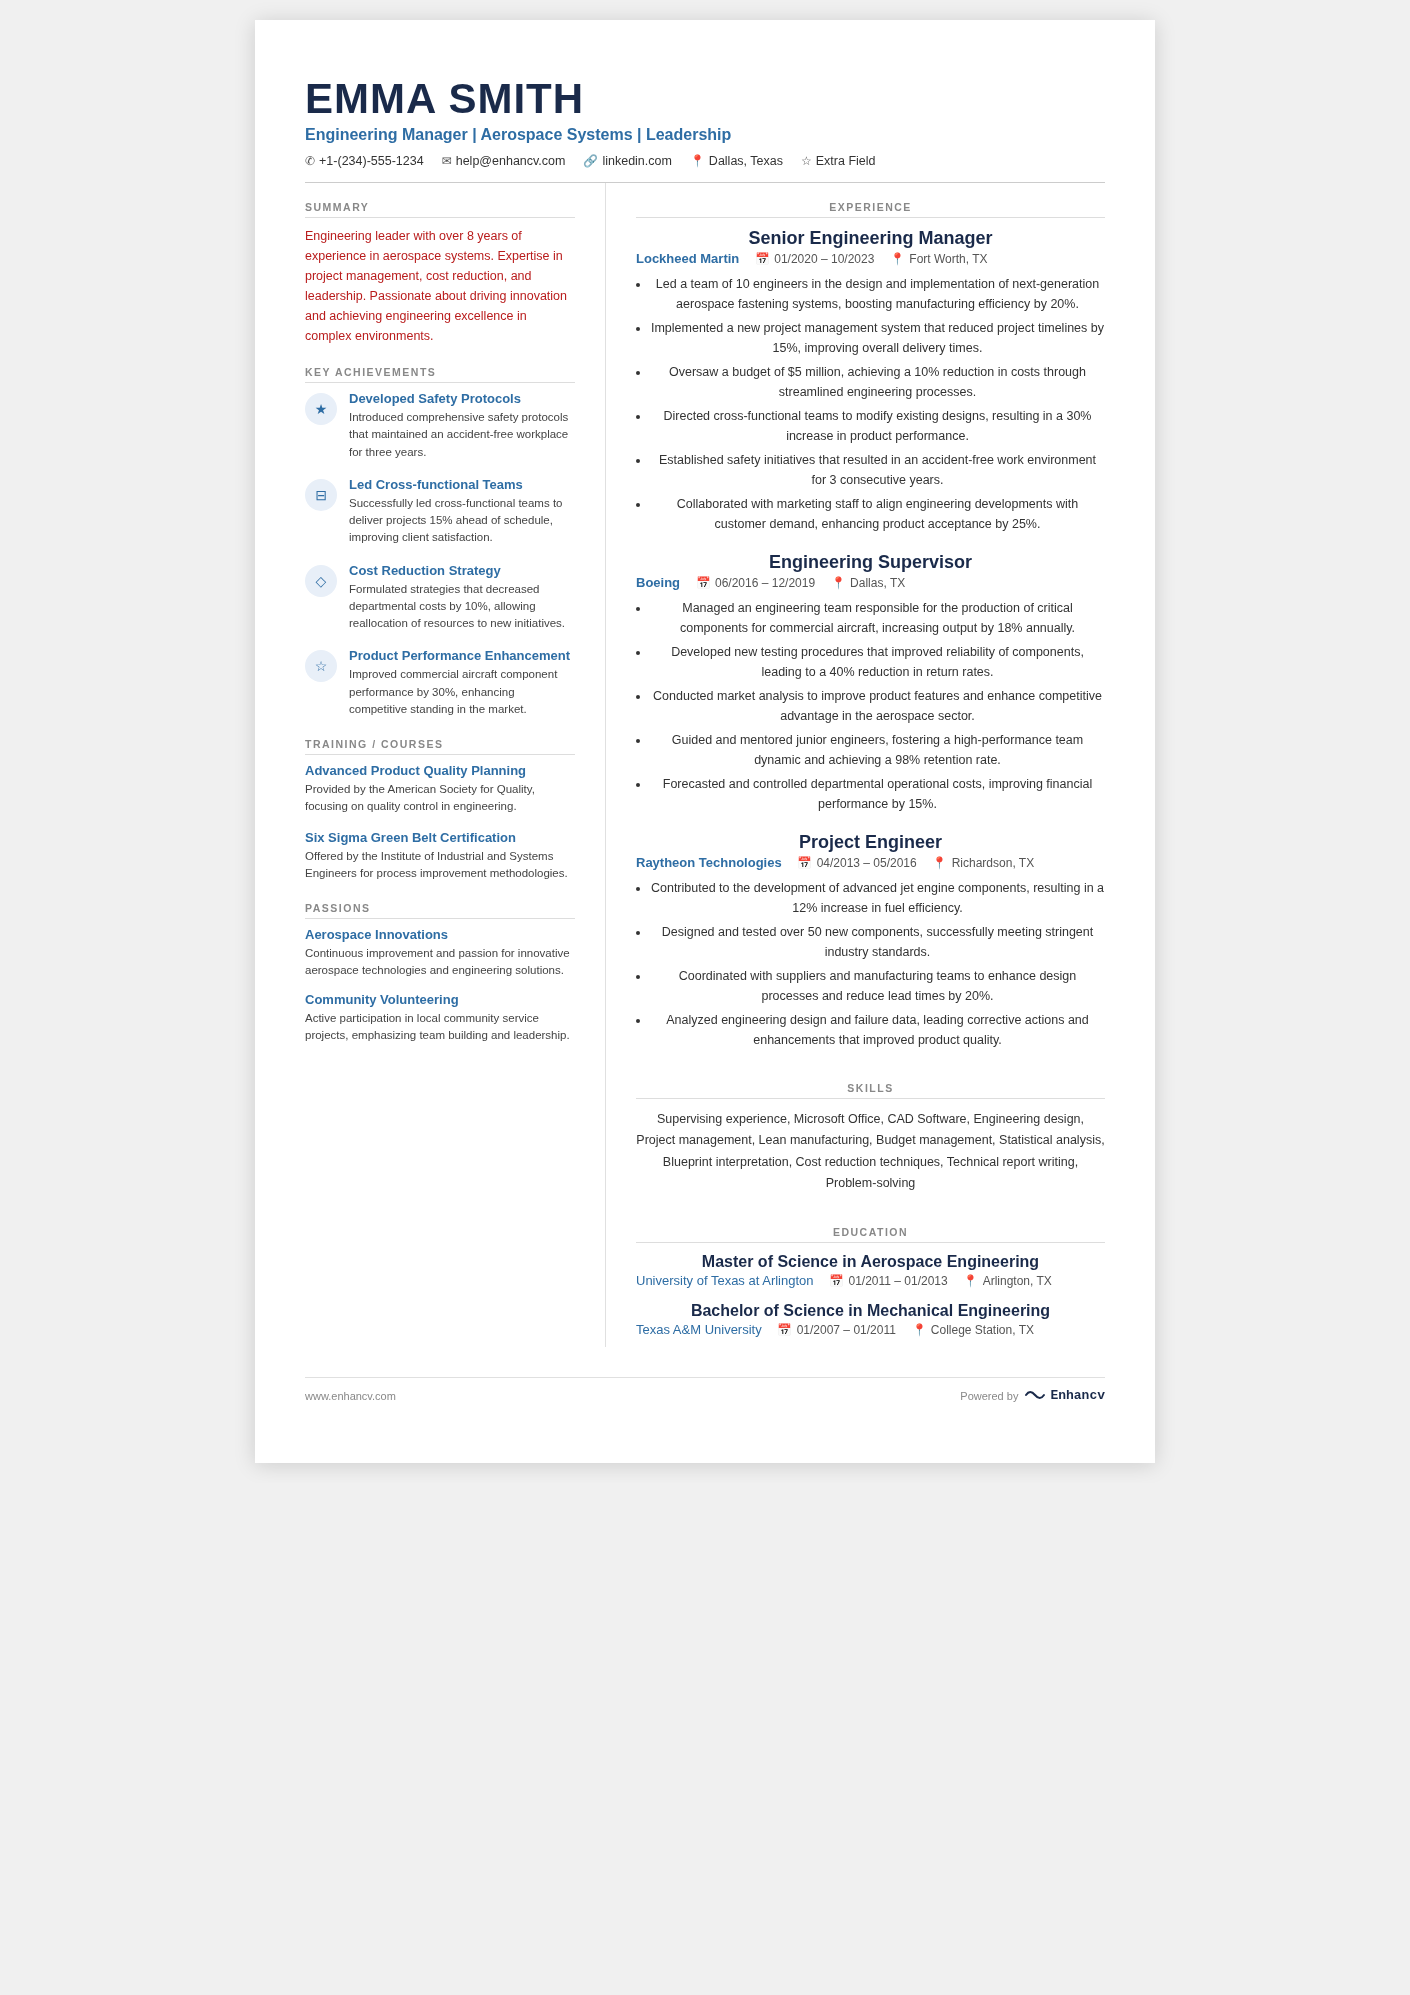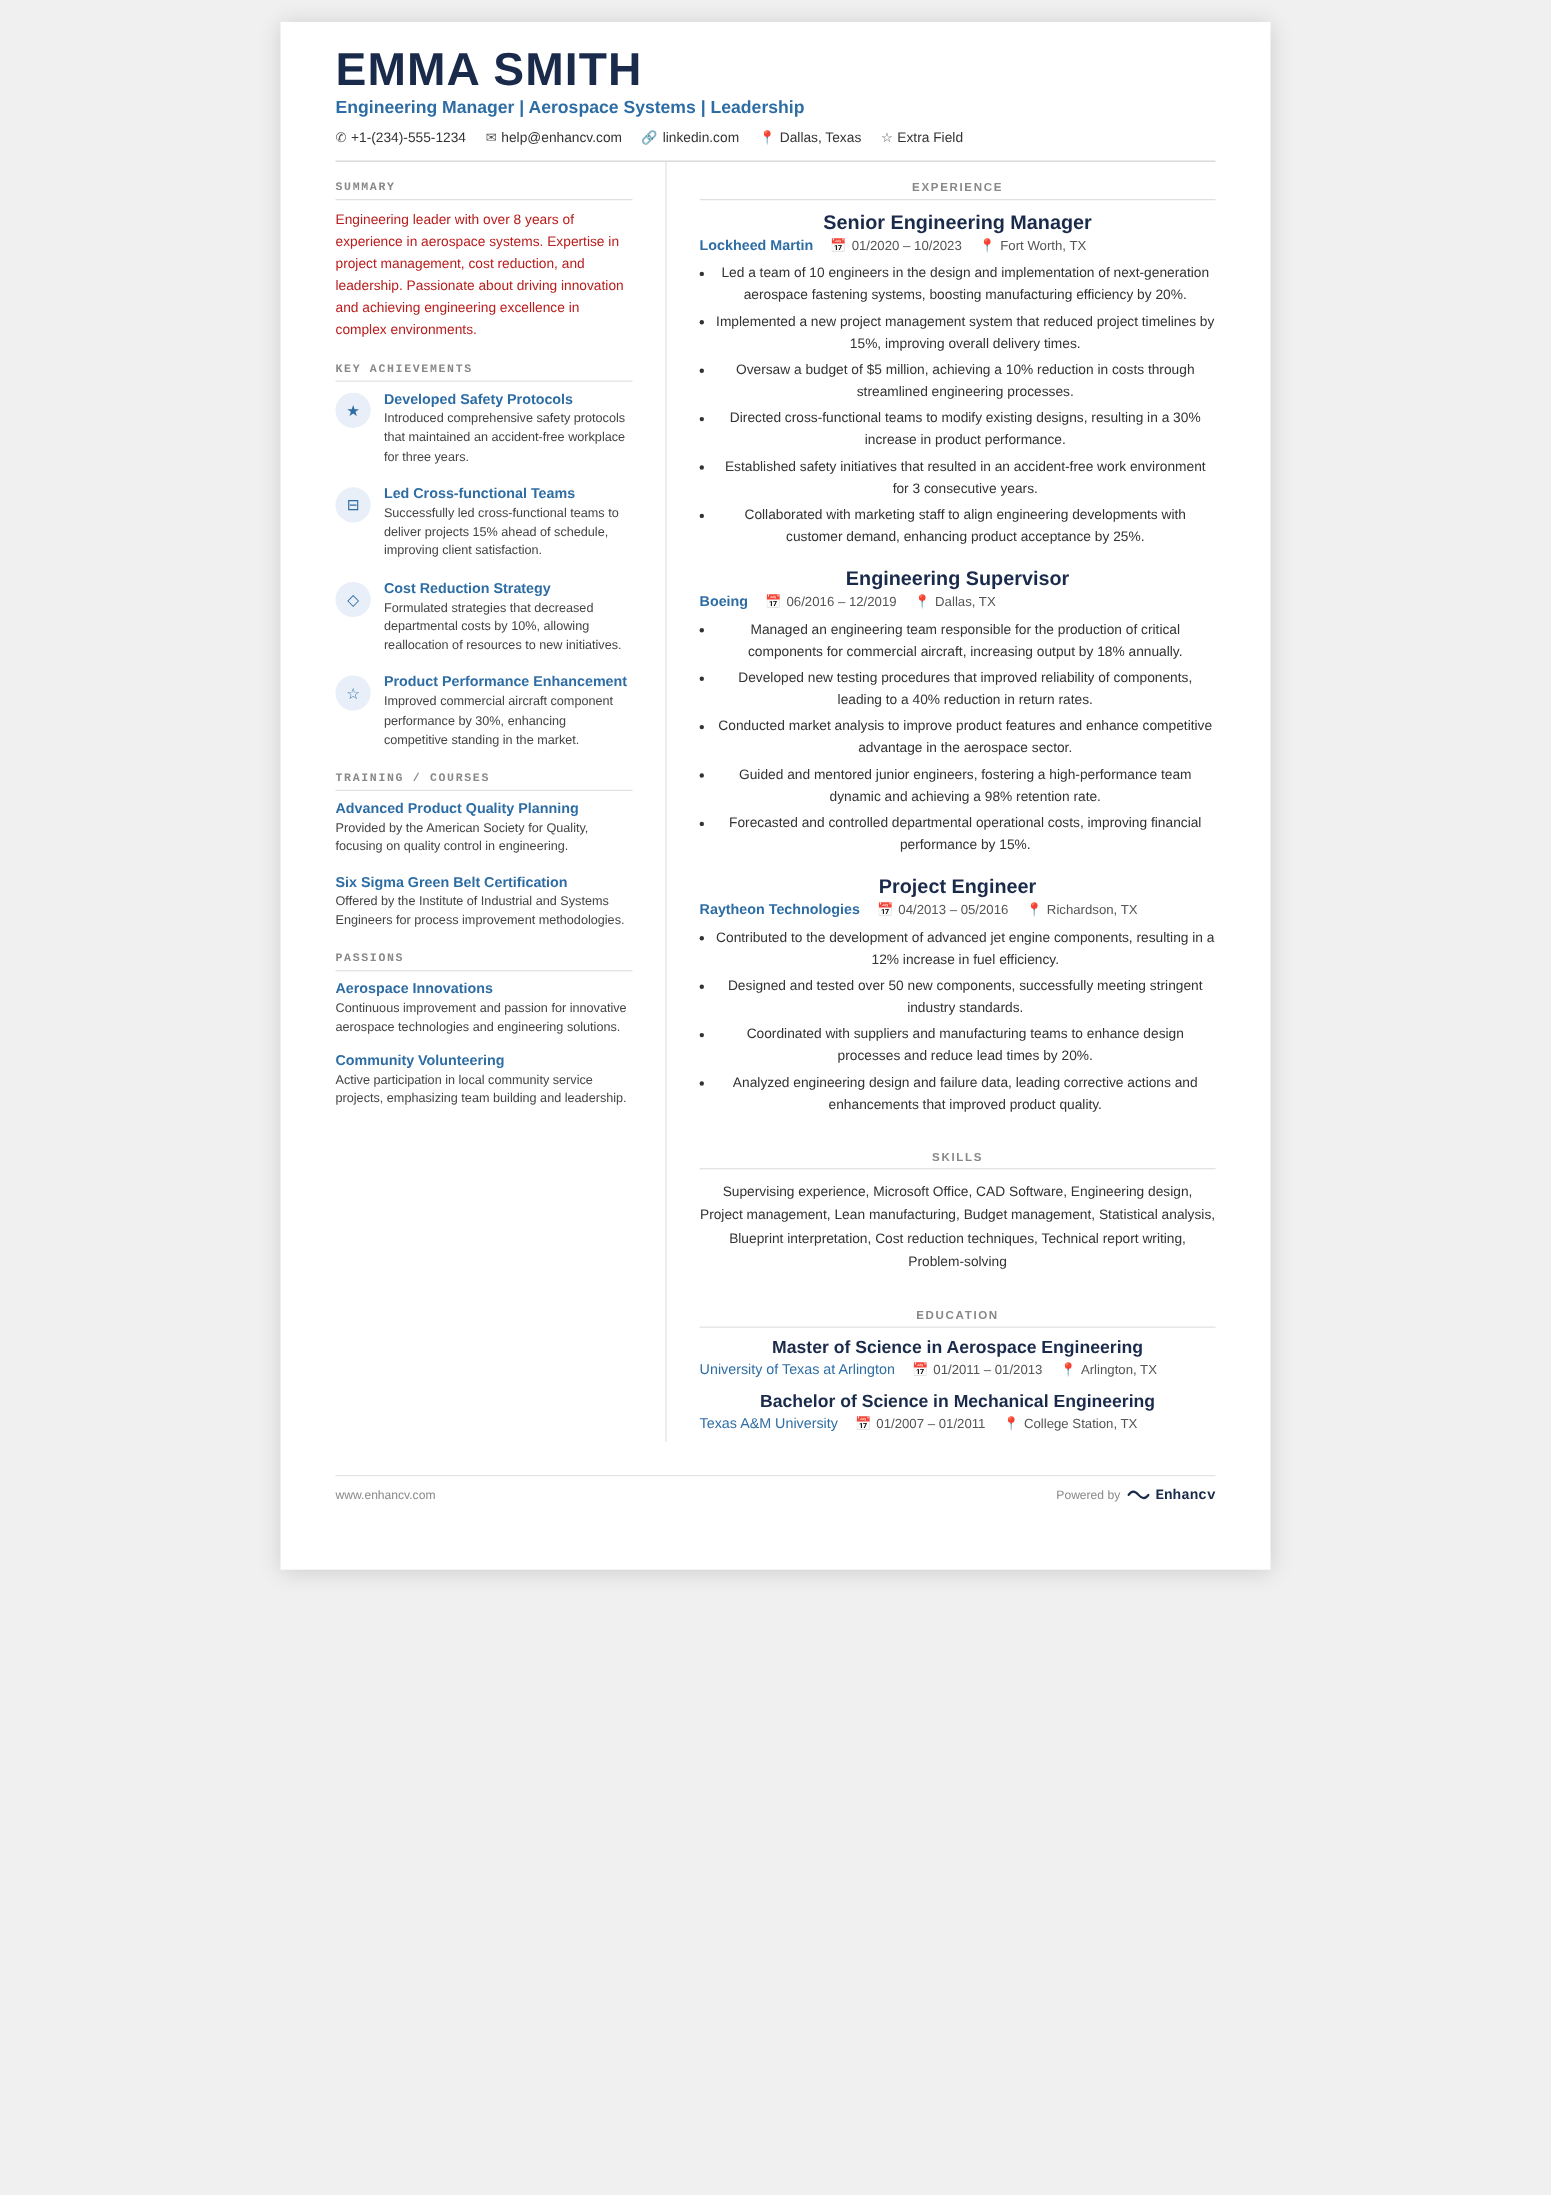--- a/index.html
+++ b/index.html
@@ -7,21 +7,21 @@
       font-family: 'Arial', sans-serif;
       background: #f0f0f0;
       display: flex;
       justify-content: center;
       padding: 20px;
     }
     .resume-page {
       background: #fff;
       width: 900px;
       min-height: 1270px;
-      padding: 20px 50px 60px 50px;
+      padding: 56px 50px 60px 50px;
       box-shadow: 0 2px 20px rgba(0,0,0,0.15);
       position: relative;
     }
     .header-name {
       font-size: 42px;
       font-weight: 900;
       color: #1a2a4a;
       letter-spacing: 1px;
       line-height: 1.1;
     }
@@ -68,21 +68,20 @@
     .section-label {
       font-size: 10.5px;
       font-weight: 700;
       color: #888;
       letter-spacing: 1.5px;
       text-transform: uppercase;
       margin-bottom: 8px;
       margin-top: 20px;
       border-bottom: 1px solid #ddd;
       padding-bottom: 4px;
-      font-family: Liberation Mono, monospace;
     }
     .section-label:first-child { margin-top: 0; }
     .summary-text {
       font-size: 12.5px;
       color: #b91c1c;
       line-height: 1.6;
     }
     
     .achievement-item {
       display: flex;

